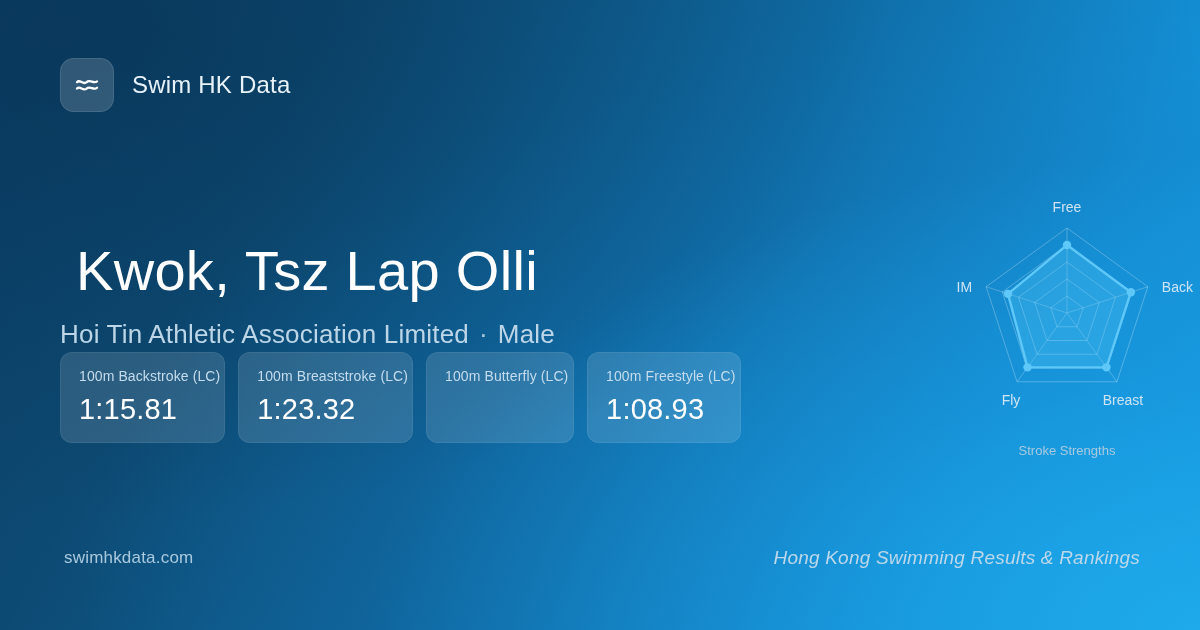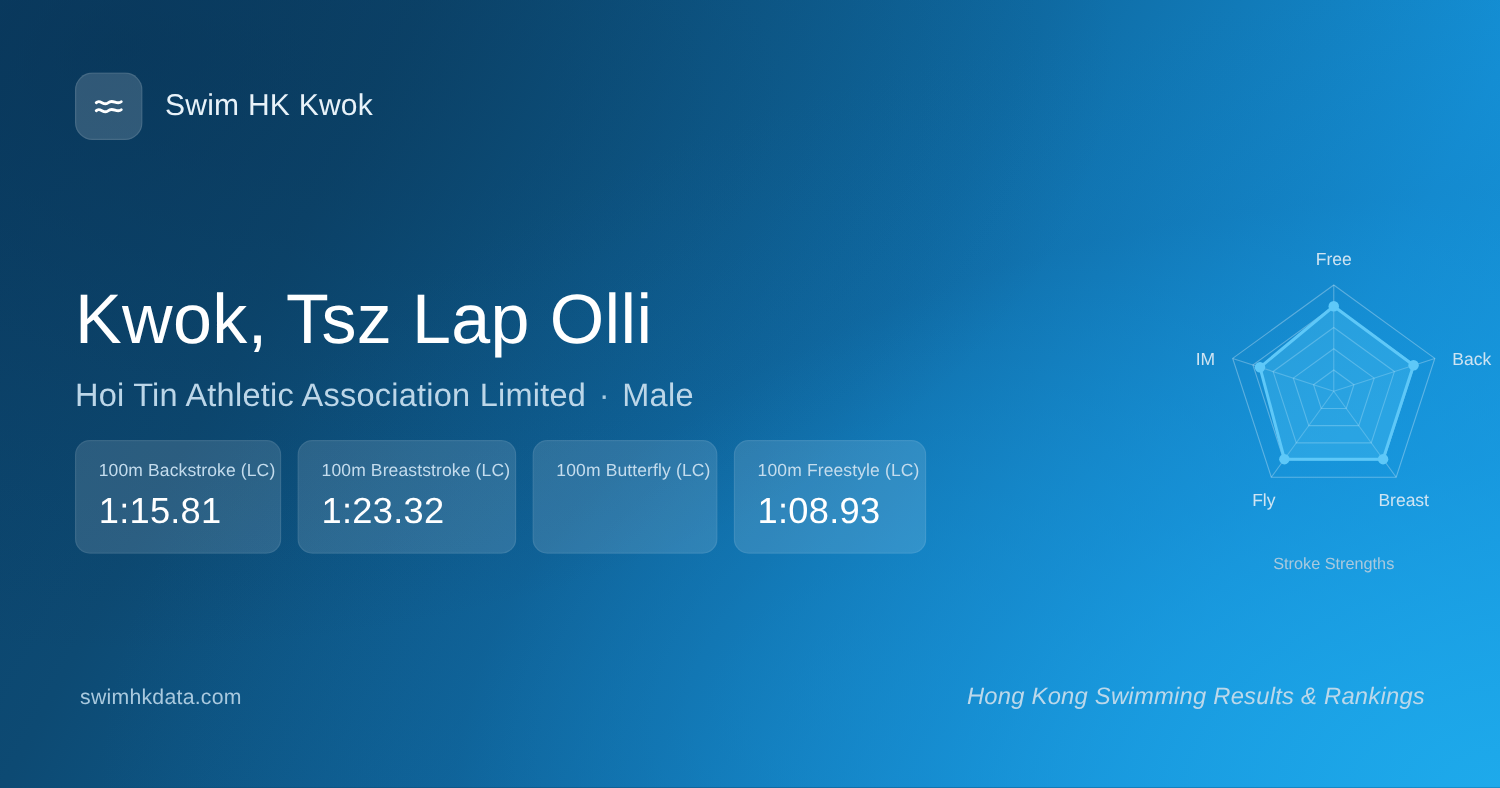--- a/index.html
+++ b/index.html
@@ -68,21 +68,21 @@
     top: 222px;
     z-index: 3;
     max-width: 800px;
   }
   .athlete-name {
     font-size: 56px;
     line-height: 66px;
     font-weight: 400;
     color: #ffffff;
     letter-spacing: 0.3px;
-    margin: 0;
+    margin: 16px;
     white-space: nowrap;
   }
   .athlete-meta {
     margin: 14px 0 0 0;
     font-size: 26px;
     line-height: 28px;
     font-weight: 400;
     color: #bcd6e8;
     letter-spacing: 0.2px;
     white-space: nowrap;
@@ -174,21 +174,21 @@
 
 <div class="og-card">
 
   <div class="brand">
     <div class="brand-logo">
       <svg width="30" height="30" viewBox="0 0 30 30" aria-hidden="true">
         <path d="M5 12.2 C8 8.6, 11 15.6, 14.6 12.2 C18.2 8.8, 21.5 14.4, 25 11.4" fill="none" stroke="#ffffff" stroke-width="2.3" stroke-linecap="round"></path>
         <path d="M5 18.6 C8 15.0, 11 22.0, 14.6 18.6 C18.2 15.2, 21.5 20.8, 25 17.8" fill="none" stroke="#ffffff" stroke-width="2.3" stroke-linecap="round"></path>
       </svg>
     </div>
-    <div class="brand-name">Swim HK Kwok</div>
+    <div class="brand-name">Swim HK Data</div>
   </div>
 
   <div class="hero">
     <h1 class="athlete-name">Kwok, Tsz Lap Olli</h1>
     <p class="athlete-meta">
       <span>Hoi Tin Athletic Association Limited</span><span class="meta-sep">·</span><span>Male</span>
     </p>
   </div>
 
   <div class="stat-row">

